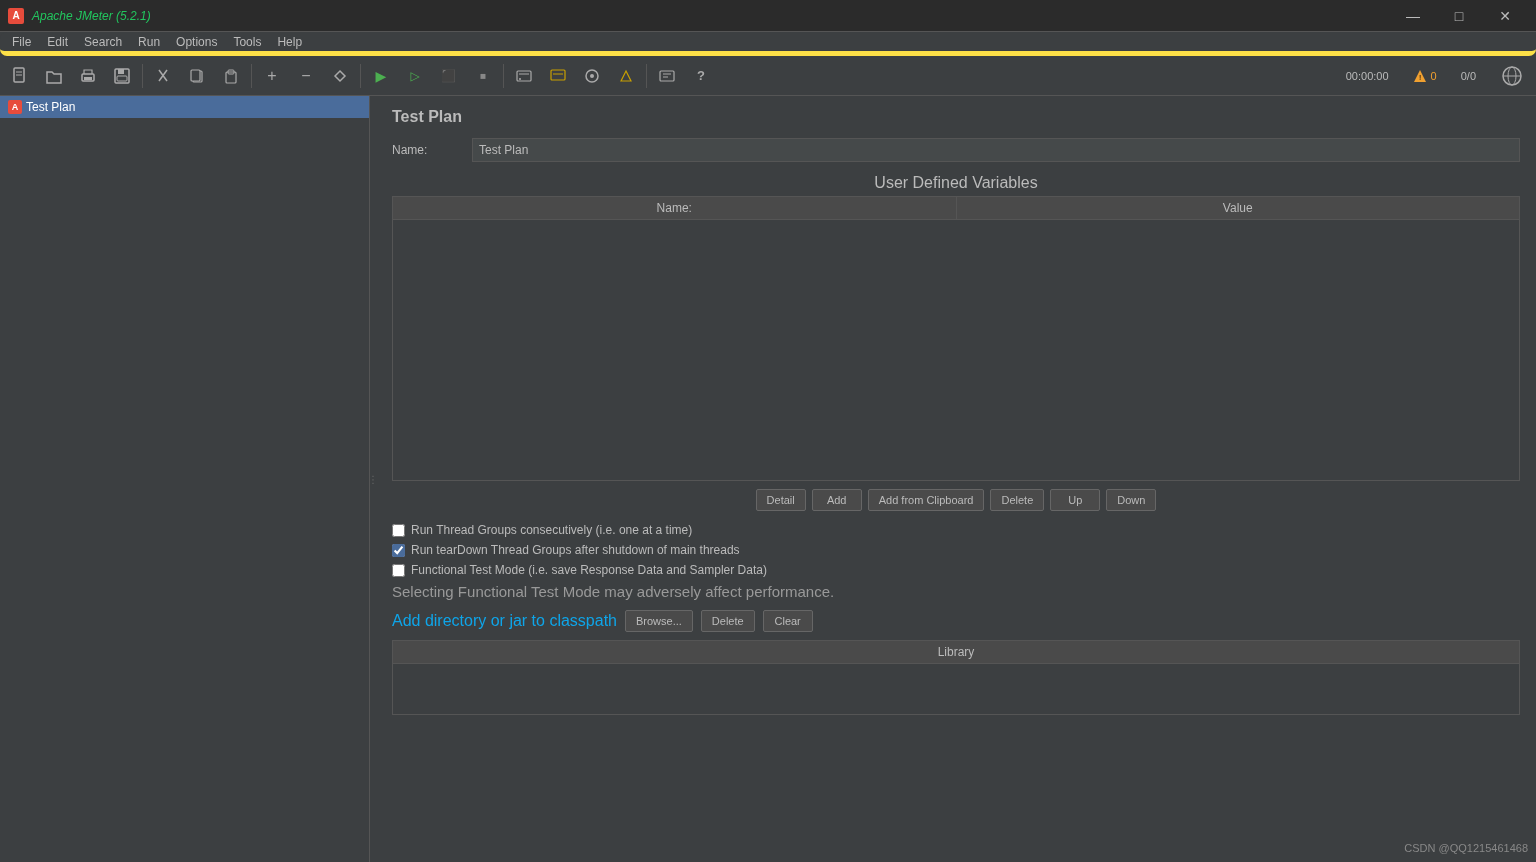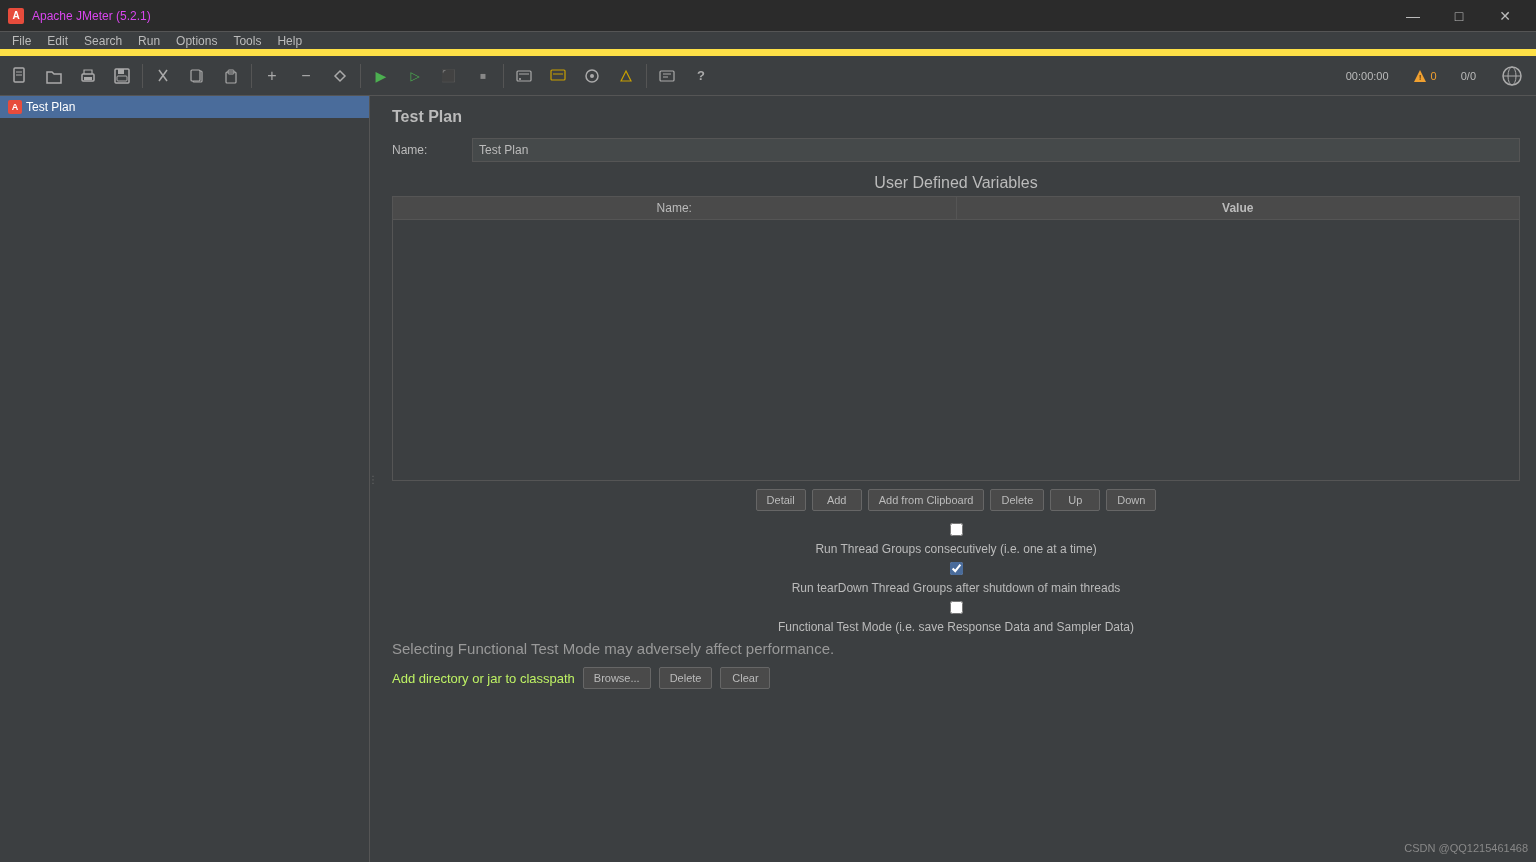--- a/index.html
+++ b/index.html
@@ -34,22 +34,23 @@
       background: #e74c3c;
       border-radius: 2px;
       display: flex;
       align-items: center;
       justify-content: center;
       font-size: 10px;
       color: white;
       font-weight: bold;
     }
     .title-bar-title {
-      color: #d946ef;
-      font-size: 12px;
+      color: #22c55e;
+      font-size: 12px;
+      font-style: italic;
     }
     .title-bar-controls {
       display: flex;
       gap: 0;
     }
     .title-bar-btn {
       width: 46px;
       height: 32px;
       background: transparent;
       border: none;
@@ -61,21 +62,22 @@
       justify-content: center;
     }
 
     
     .menu-bar {
       background: #3c3f41;
       height: 24px;
       display: flex;
       align-items: center;
       padding: 0 4px;
-      border-bottom: 7px solid #fde047;
+      border-bottom: 5px solid #fde047;
+      border-radius: 7px;
     }
     .menu-item {
       padding: 2px 8px;
       color: #bbbbbb;
       cursor: pointer;
       font-size: 12px;
       height: 24px;
       display: flex;
       align-items: center;
     }
@@ -234,21 +236,21 @@
       border-bottom: 1px solid #555;
     }
     .table-header-cell {
       flex: 1;
       padding: 4px 8px;
       text-align: center;
       color: #bbbbbb;
       font-size: 12px;
       border-right: 1px solid #555;
     }
-    .table-header-cell:last-child { border-right: none; font-weight: bold; }
+    .table-header-cell:last-child { border-right: none; }
     .table-body {
       min-height: 260px;
     }
 
     
     .btn-row {
       display: flex;
       gap: 6px;
       margin-bottom: 12px;
       justify-content: center;
@@ -264,21 +266,20 @@
       min-width: 50px;
       text-align: center;
     }
 
     
     .checkbox-row {
       display: flex;
       align-items: center;
       gap: 6px;
       margin-bottom: 6px;
-      flex-direction: column;
     }
     .checkbox-row input[type="checkbox"] {
       width: 13px;
       height: 13px;
       accent-color: #4a6c9b;
     }
     .checkbox-label {
       font-size: 12px;
       color: #bbbbbb;
     }
@@ -290,22 +291,22 @@
     }
 
     
     .classpath-row {
       display: flex;
       align-items: center;
       gap: 8px;
       margin-bottom: 8px;
     }
     .classpath-label {
-      font-size: 13px;
-      color: #bef264;
+      font-size: 16px;
+      color: #0ea5e9;
     }
 
     
     .library-table-container {
       border: 1px solid #555;
       min-height: 60px;
     }
     .library-header {
       background: #4a4a4a;
       border-bottom: 1px solid #555;
@@ -516,17 +517,21 @@
 
     <div class="functional-note">Selecting Functional Test Mode may adversely affect performance.</div>
 
     <div class="classpath-row">
       <span class="classpath-label">Add directory or jar to classpath</span>
       <button class="btn">Browse...</button>
       <button class="btn">Delete</button>
       <button class="btn">Clear</button>
     </div>
 
+    <div class="library-table-container">
+      <div class="library-header">Library</div>
+      <div style="min-height:50px;"></div>
+    </div>
 
   </div>
 </div>
 
 <div class="watermark">CSDN @QQ1215461468</div>
 
 </body></html>

